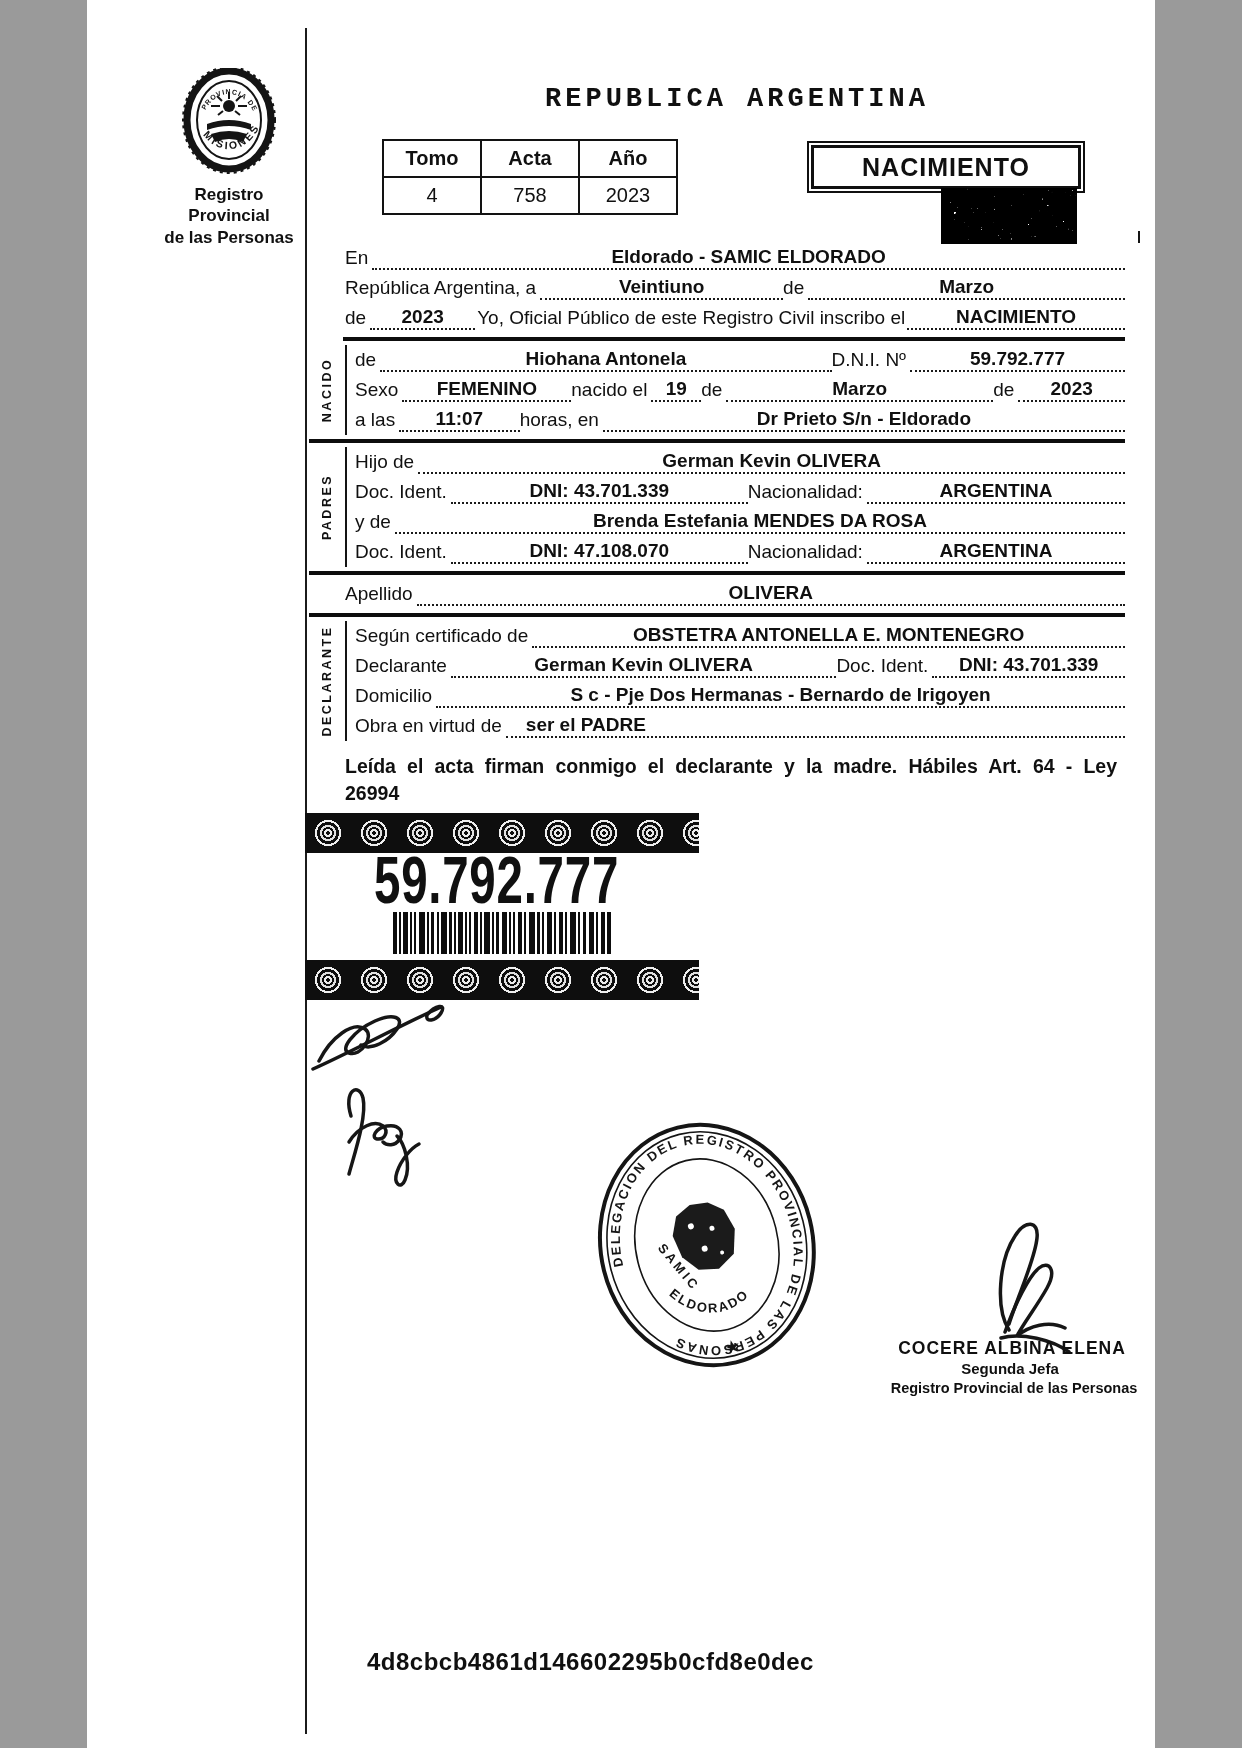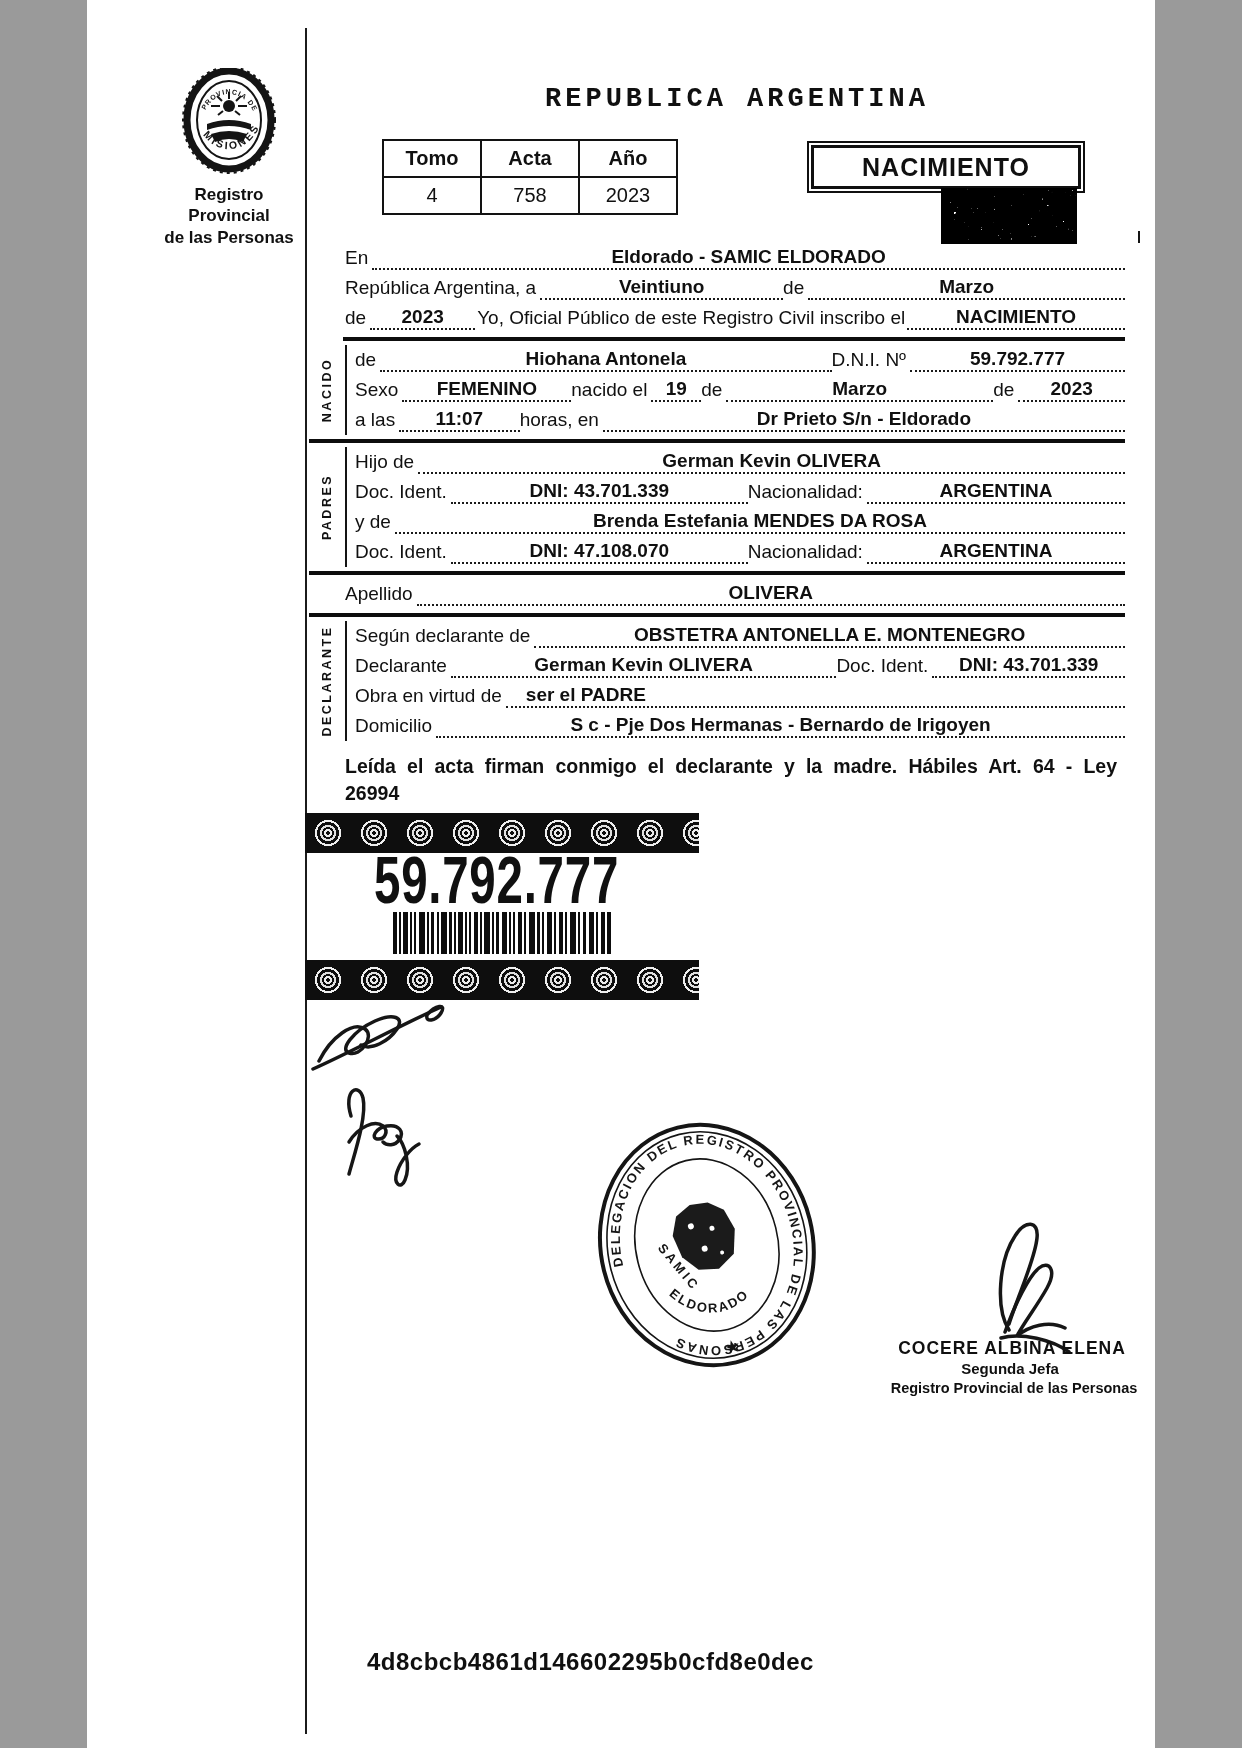--- a/index.html
+++ b/index.html
@@ -286,45 +286,45 @@
         </span>
     </div>
     <div class="rule"></div>
 
     <div class="section">
       <div class="side">
           <span class="side-label">DECLARANTE</span>
         </div>
       <div class="sec-lines">
         <div class="form-line">
-          <span class="lbl">Según declarante de</span>
+          <span class="lbl">Según certificado de</span>
           <span class="slot s10">
               <span class="val">OBSTETRA ANTONELLA E. MONTENEGRO</span>
             </span>
         </div>
         <div class="form-line">
           <span class="lbl">Declarante</span>
           <span class="slot s15">
               <span class="val">German Kevin OLIVERA</span>
             </span>
           <span class="lbl">Doc. Ident.</span>
           <span class="slot s075">
               <span class="val">DNI: 43.701.339</span>
             </span>
         </div>
         <div class="form-line">
+          <span class="lbl">Domicilio</span>
+          <span class="slot s10">
+              <span class="val">S c - Pje Dos Hermanas - Bernardo de Irigoyen</span>
+            </span>
+        </div>
+        <div class="form-line">
           <span class="lbl">Obra en virtud de</span>
           <span class="slot s10 left-val">
               <span class="val">ser el PADRE</span>
-            </span>
-        </div>
-        <div class="form-line">
-          <span class="lbl">Domicilio</span>
-          <span class="slot s10">
-              <span class="val">S c - Pje Dos Hermanas - Bernardo de Irigoyen</span>
             </span>
         </div>
       </div>
     </div>
 
     <div class="closing">
       <div class="l1">Leída el acta firman conmigo el declarante y la madre. Hábiles  Art. 64 - Ley</div>
       <div class="l2">26994</div>
     </div>
   </div>

